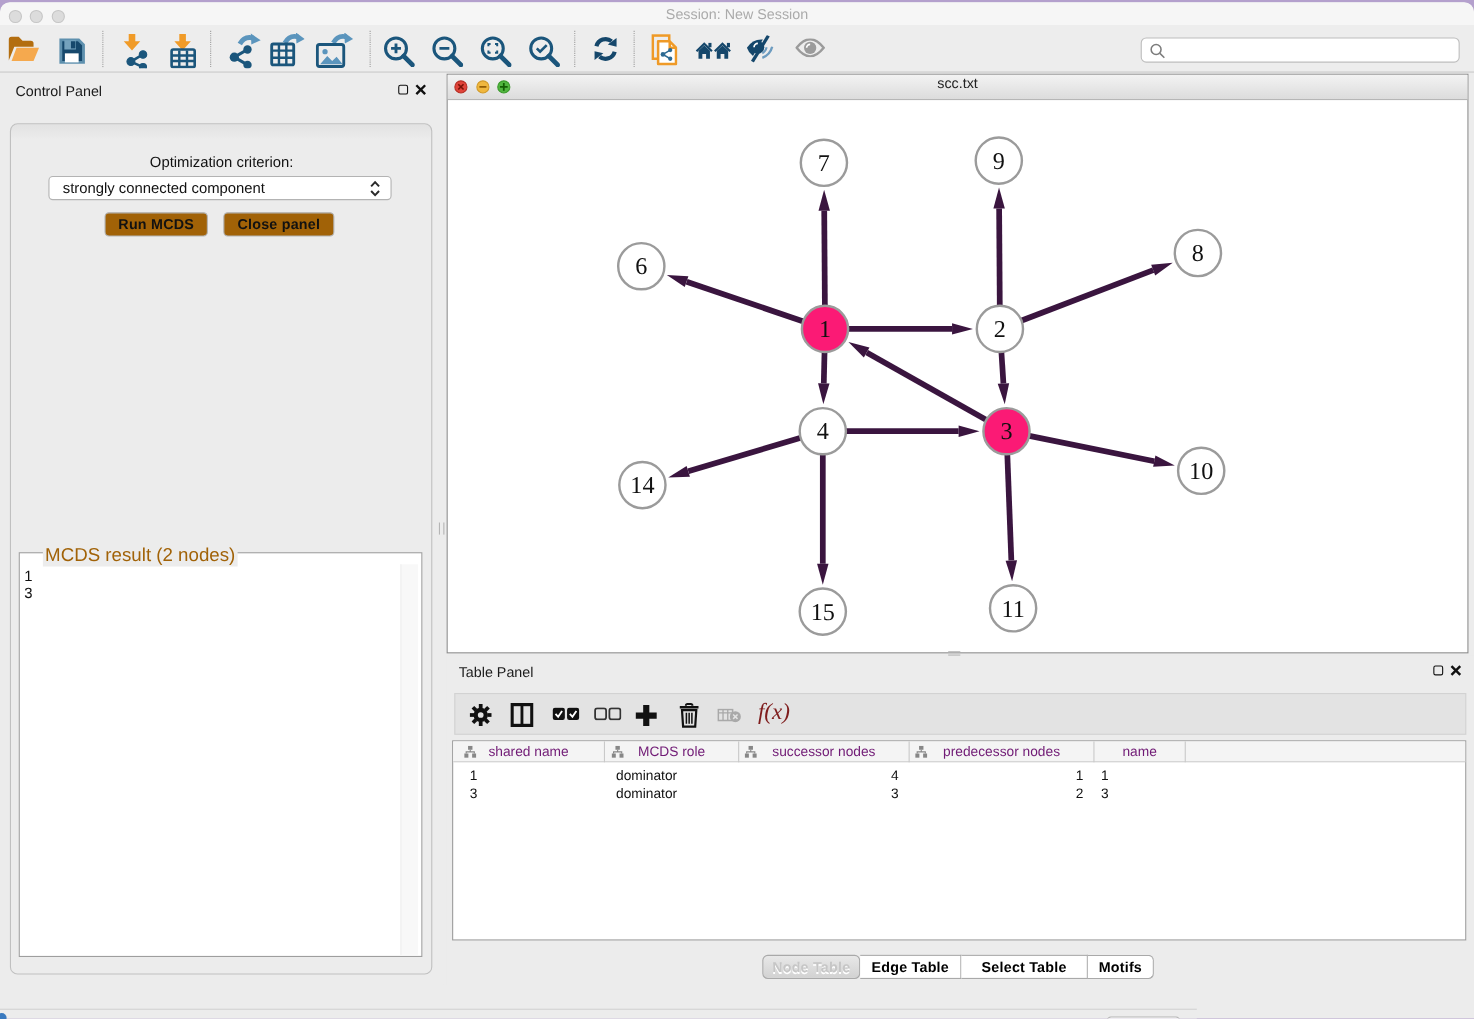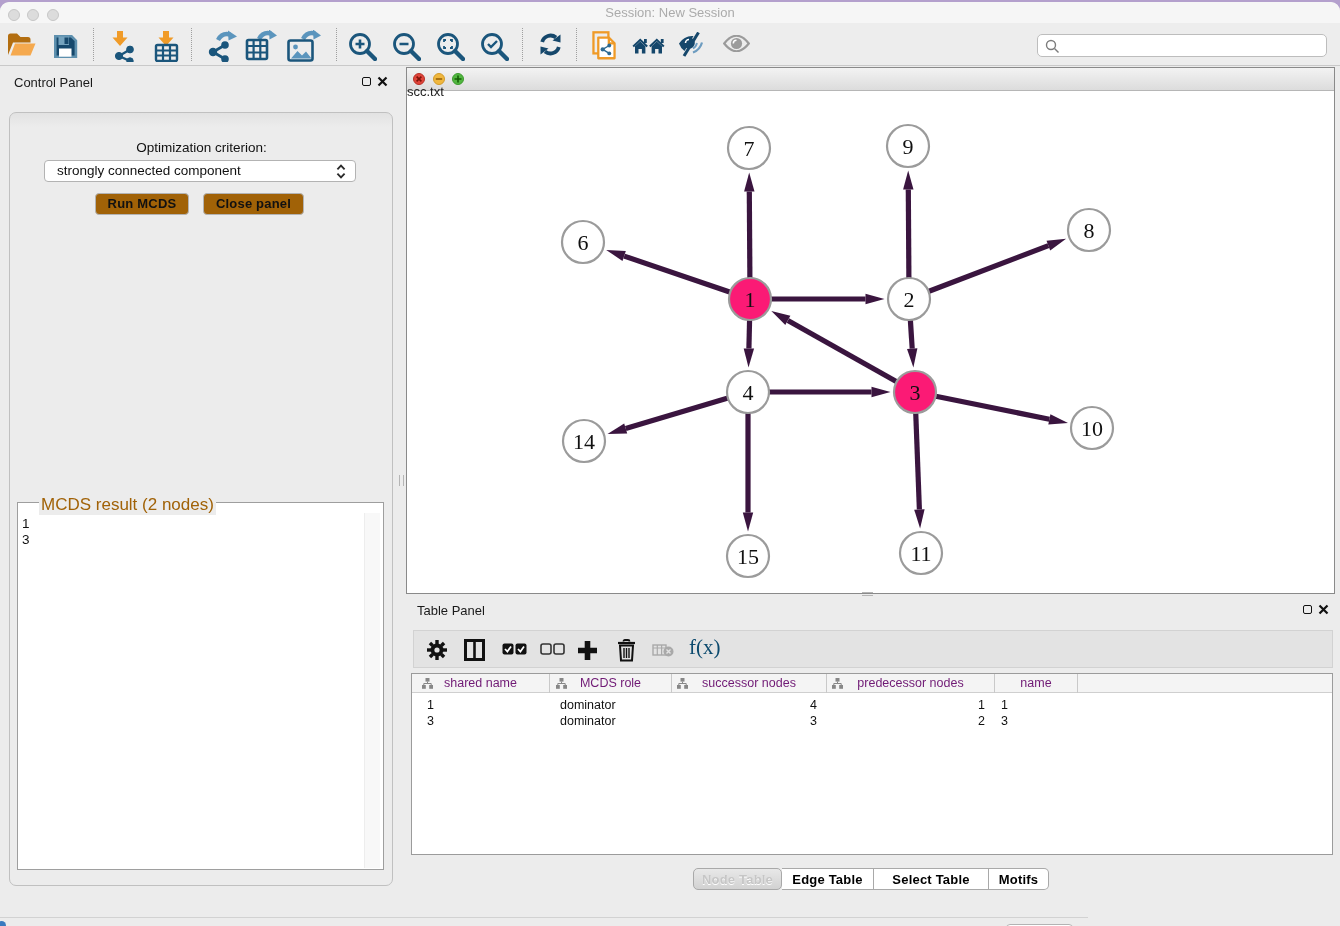--- a/index.html
+++ b/index.html
@@ -47,21 +47,21 @@
 #fieldset { position:absolute; left:17px; top:435px; width:367px; height:368px;
   border:1px solid #9e9e9e; background:#fff; }
 #fieldset .legend { position:absolute; left:21px; top:-8px; background:#ececec;
   font-size:17px; padding:0 2px; color:#a16207; }
 #mcds-list { position:absolute; left:4px; top:13px; font-size:13.5px; color:#111; line-height:16px; }
 
 #netwin { position:absolute; left:406px; top:65px; width:929px; height:527px;
   border:1px solid #8a8a8a; background:#fff; }
 #net-tb { position:absolute; left:0; top:0; width:100%; height:23px;
   background:linear-gradient(#f3f3f3,#dcdcdc); border-bottom:1px solid #b6b6b6; }
-#net-title { position:absolute; top:16px; width:100%; text-align:left; font-size:13px; color:#222; }
+#net-title { position:absolute; top:0; width:100%; text-align:center; font-size:13px; color:#222; }
 .mac { position:absolute; top:5px; width:12px; height:12px; border-radius:50%; }
 #graph { position:absolute; left:-1px; top:22px; }
 #graph line { stroke:#3a153f; stroke-width:5.2; }
 #graph polygon { fill:#3a153f; }
 #graph circle.wh { fill:#fff; stroke:#9b9b9b; stroke-width:2.2; }
 #graph circle.pk { fill:#fb1a75; stroke:#9b9b9b; stroke-width:2.2; }
 #graph text { font-family:"Liberation Serif", serif; font-size:22px; fill:#111;
   text-anchor:middle; dominant-baseline:central; }
 
 #tpanel { position:absolute; left:406px; top:594px; width:934px; height:299px; background:#ececec; }
@@ -376,21 +376,21 @@
         <path d="M3,6.5 h13 l-1,15 h-11 z" fill="none" stroke="#111" stroke-width="2"></path>
         <path d="M7,9 v10 M9.5,9 v10 M12,9 v10" stroke="#111" stroke-width="1.4"></path>
       </svg>
 
       <svg style="position:absolute;left:238px;top:13px" width="22" height="13" viewBox="0 0 22 13">
         <rect x="1" y="1" width="13" height="10" fill="none" stroke="#a9a9a9" stroke-width="1.4"></rect>
         <path d="M1,4 h13 M5.3,1 v10 M9.6,1 v10" stroke="#a9a9a9" stroke-width="1.2"></path>
         <circle cx="16.5" cy="7.5" r="5" fill="#a9a9a9"></circle>
         <path d="M14.5,5.5 l4,4 M18.5,5.5 l-4,4" stroke="#e3e3e3" stroke-width="1.4"></path>
       </svg>
-      <div style="position:absolute;left:275px;top:4px;font-family:'Liberation Serif',serif;font-size:21px;color:#0c4a6e">f(x)</div>
+      <div style="position:absolute;left:275px;top:4px;font-family:'Liberation Serif',serif;font-style:italic;font-size:21px;color:#7f1d1d">f(x)</div>
     </div>
     <div id="ttable">
       <div id="thead">
         <div class="th" style="left:0;width:138px">shared name</div>
         <div class="th" style="left:138px;width:122px">MCDS role</div>
         <div class="th" style="left:260px;width:155px">successor nodes</div>
         <div class="th" style="left:415px;width:168px">predecessor nodes</div>
         <div class="th" style="left:583px;width:83px">name</div>
         <svg class="thi" style="left:10px" width="11" height="11" viewBox="0 0 11 11">
             <g fill="#878787">

